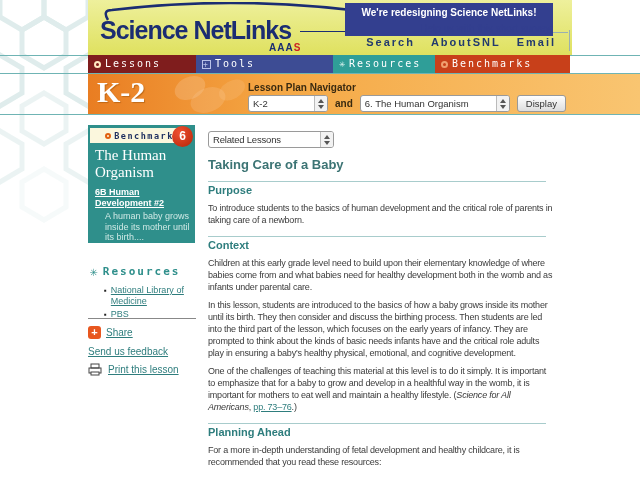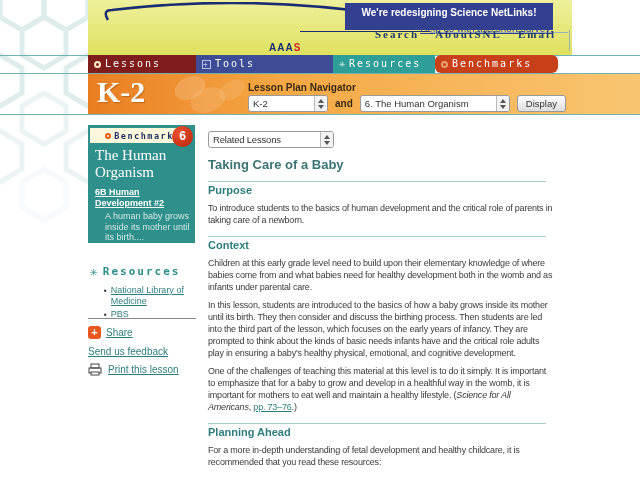--- a/index.html
+++ b/index.html
@@ -14,41 +14,41 @@
 
   
   #header { position:absolute; left:88px; top:0; width:484px; height:55px;
             background:linear-gradient(#eef09c, #dfe15f); z-index:2; }
   #logo { position:absolute; left:12px; top:16px; font-size:25px; font-weight:bold;
           letter-spacing:-1px; color:#1b2d72; }
   #logo-swoosh { position:absolute; left:6px; top:2px; }
   #logo-sub { position:absolute; left:181px; top:42px; font-size:10px; font-weight:bold;
               letter-spacing:1px; color:#1b2d72; }
   #logo-sub b { color:#cc2222; }
-  #notice-box { position:absolute; left:257px; top:3px; width:208px; height:27px;
+  #notice-box { position:absolute; left:257px; top:3px; width:208px; height:33px;
                 background:#333f8f; color:#fff; font-size:10px; font-weight:bold;
                 text-align:center; line-height:19px; }
   #survey-link { position:absolute; right:19px; top:23px; font-size:10px; color:#333f8f;
                  text-decoration:underline; }
-  #top-links { position:absolute; right:16px; top:28px; display:flex; gap:16px;
-               font-family:Liberation Serif, serif; font-size:11px; font-weight:bold;
+  #top-links { position:absolute; right:16px; top:36px; display:flex; gap:16px;
+               font-family:Liberation Sans, sans-serif; font-size:11px; font-weight:bold;
                letter-spacing:2px; color:#223a6e; }
   #top-links span { cursor:pointer; }
   .hdr-line1 { position:absolute; left:212px; top:31px; width:130px; height:1px; background:#1b2d72; }
   .hdr-line2 { position:absolute; left:342px; top:32px; width:138px; height:1px; background:#9ab0b0; }
   .hdr-vline { position:absolute; left:481px; top:30px; width:1px; height:21px; background:#9ab0b0; }
 
   
   .tab { position:absolute; top:55px; height:18px; color:#fff; z-index:2;
          font-family:"DejaVu Sans Mono", monospace; font-size:10px; letter-spacing:2px;
          line-height:18px; padding-left:6px; display:flex; align-items:center; gap:4px; cursor:pointer; }
   #tab-lessons    { left:88px;  width:108px; background:#7f1d1d; }
   #tab-tools      { left:196px; width:137px; background:#3d4c94; }
   #tab-resources  { left:333px; width:102px; background:#2f9e98; }
-  #tab-benchmarks { left:435px; width:123px; background:#c8401a;border-radius:6px; }
+  #tab-benchmarks { left:435px; width:135px; background:#c8401a; }
   .ring { display:inline-block; width:7px; height:7px; border-radius:50%; }
   .ring.white { border:2px solid #ffe9c2; }
   .ring.orange { border:2px solid #f0a070; }
   .plusbox { display:inline-block; width:9px; height:9px; border:1px solid #b9c2e8; color:#b9c2e8;
              font-size:8px; line-height:7px; text-align:center; }
   .asterisk { font-size:10px; color:#d8f2ee; letter-spacing:0; }
 
   
   #banner { position:absolute; left:88px; top:74px; width:552px; height:40px; z-index:2;
             background:linear-gradient(to right, #e97d22, #f5a845 35%, #f9c571); }
@@ -143,20 +143,21 @@
   </svg>
 
   <div class="hrule" style="top:55px"></div>
   <div class="hrule" style="top:73px"></div>
   <div class="hrule" style="top:114px"></div>
 
   <div id="header">
     <svg id="logo-swoosh" width="300" height="22">
       <path d="M 14 18 Q 8 8 18 8 Q 150 -8 288 12" fill="none" stroke="#1b2d72" stroke-width="2.5"></path>
     </svg>
+    <div id="logo">Science NetLinks</div>
     <div id="logo-sub"><span>AAA</span><b>S</b></div>
     <div class="hdr-line1"></div>
     <div class="hdr-line2"></div>
     <div class="hdr-vline"></div>
     <div id="notice-box">We're redesigning Science NetLinks!</div>
     <a id="survey-link">Help us with this short survey!</a>
     <div id="top-links">
       <span>Search</span>
       <span>AboutSNL</span>
       <span>Email</span>

